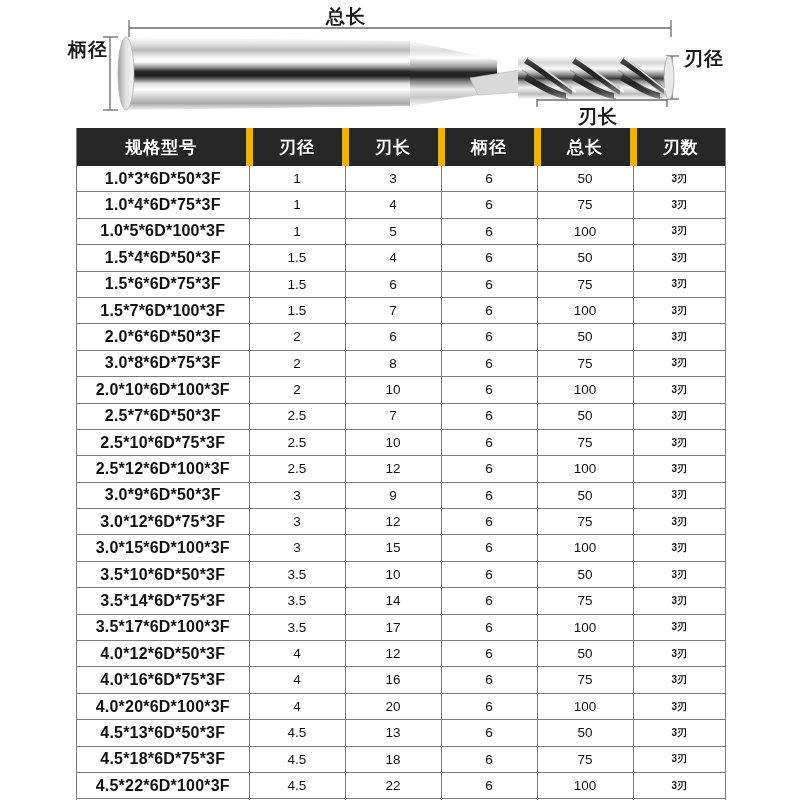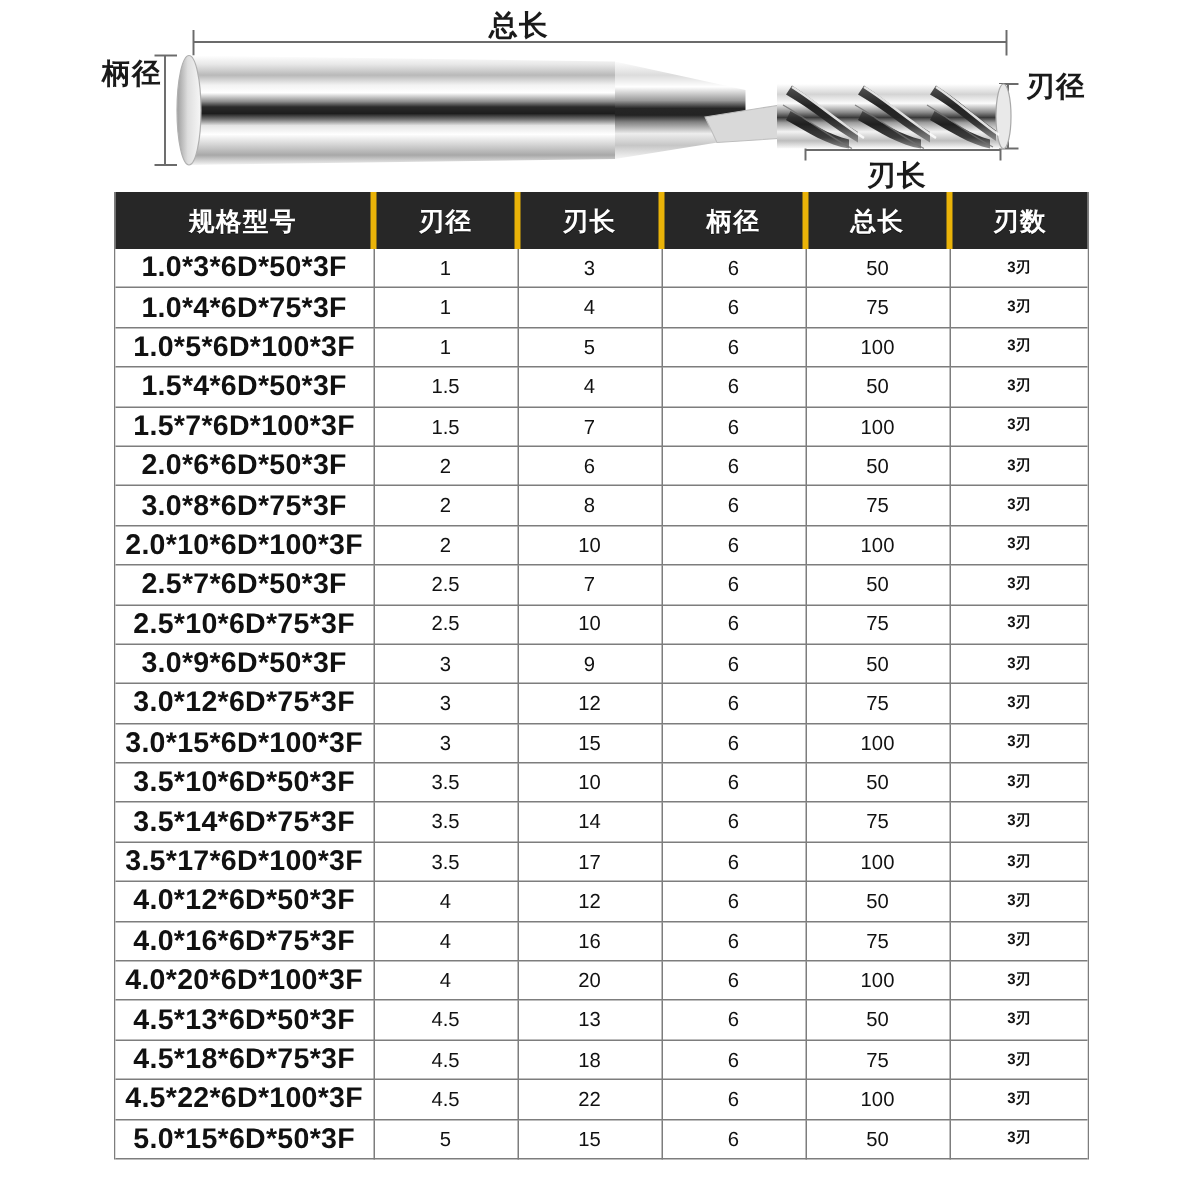--- a/index.html
+++ b/index.html
@@ -88,41 +88,41 @@
   table.spec col.c4 { width: 96px; }
   table.spec col.c5 { width: 92px; }
 
   table.spec thead th {
     background: #272727;
     color: #ffffff;
     font-size: 17px;
     font-weight: 700;
     height: 36px;
     letter-spacing: 1px;
-    border-right: 4px solid #eab308;
+    border-right: 7px solid #eab308;
     text-shadow: 0 1px 0 rgba(0,0,0,0.6);
   }
   table.spec thead th:last-child { border-right: none; }
 
   table.spec tbody td {
     height: 23.4px;
     text-align: center;
     color: #111111;
     font-size: 13px;
     border-bottom: 1px solid #7d7d7d;
     border-right: 1px solid #7d7d7d;
     background: #ffffff;
     line-height: 1;
   }
   table.spec tbody td:last-child { border-right: none; }
   table.spec tbody tr:last-child td { border-bottom: 1px solid #7d7d7d; }
 
   table.spec tbody td.model {
     font-weight: 700;
-    font-size: 19px;
+    font-size: 16px;
     letter-spacing: 0.2px;
   }
   table.spec tbody td.num {
     font-weight: 400;
     font-size: 13.5px;
   }
   table.spec tbody td.flutes {
     font-weight: 700;
     font-size: 10px;
   }
@@ -310,20 +310,28 @@
         </tr>
         <tr>
           <td class="model">1.5*4*6D*50*3F</td>
           <td class="num">1.5</td>
           <td class="num">4</td>
           <td class="num">6</td>
           <td class="num">50</td>
           <td class="flutes">3刃</td>
         </tr>
         <tr>
+          <td class="model">1.5*6*6D*75*3F</td>
+          <td class="num">1.5</td>
+          <td class="num">6</td>
+          <td class="num">6</td>
+          <td class="num">75</td>
+          <td class="flutes">3刃</td>
+        </tr>
+        <tr>
           <td class="model">1.5*7*6D*100*3F</td>
           <td class="num">1.5</td>
           <td class="num">7</td>
           <td class="num">6</td>
           <td class="num">100</td>
           <td class="flutes">3刃</td>
         </tr>
         <tr>
           <td class="model">2.0*6*6D*50*3F</td>
           <td class="num">2</td>
@@ -358,20 +366,28 @@
         </tr>
         <tr>
           <td class="model">2.5*10*6D*75*3F</td>
           <td class="num">2.5</td>
           <td class="num">10</td>
           <td class="num">6</td>
           <td class="num">75</td>
           <td class="flutes">3刃</td>
         </tr>
         <tr>
+          <td class="model">2.5*12*6D*100*3F</td>
+          <td class="num">2.5</td>
+          <td class="num">12</td>
+          <td class="num">6</td>
+          <td class="num">100</td>
+          <td class="flutes">3刃</td>
+        </tr>
+        <tr>
           <td class="model">3.0*9*6D*50*3F</td>
           <td class="num">3</td>
           <td class="num">9</td>
           <td class="num">6</td>
           <td class="num">50</td>
           <td class="flutes">3刃</td>
         </tr>
         <tr>
           <td class="model">3.0*12*6D*75*3F</td>
           <td class="num">3</td>

